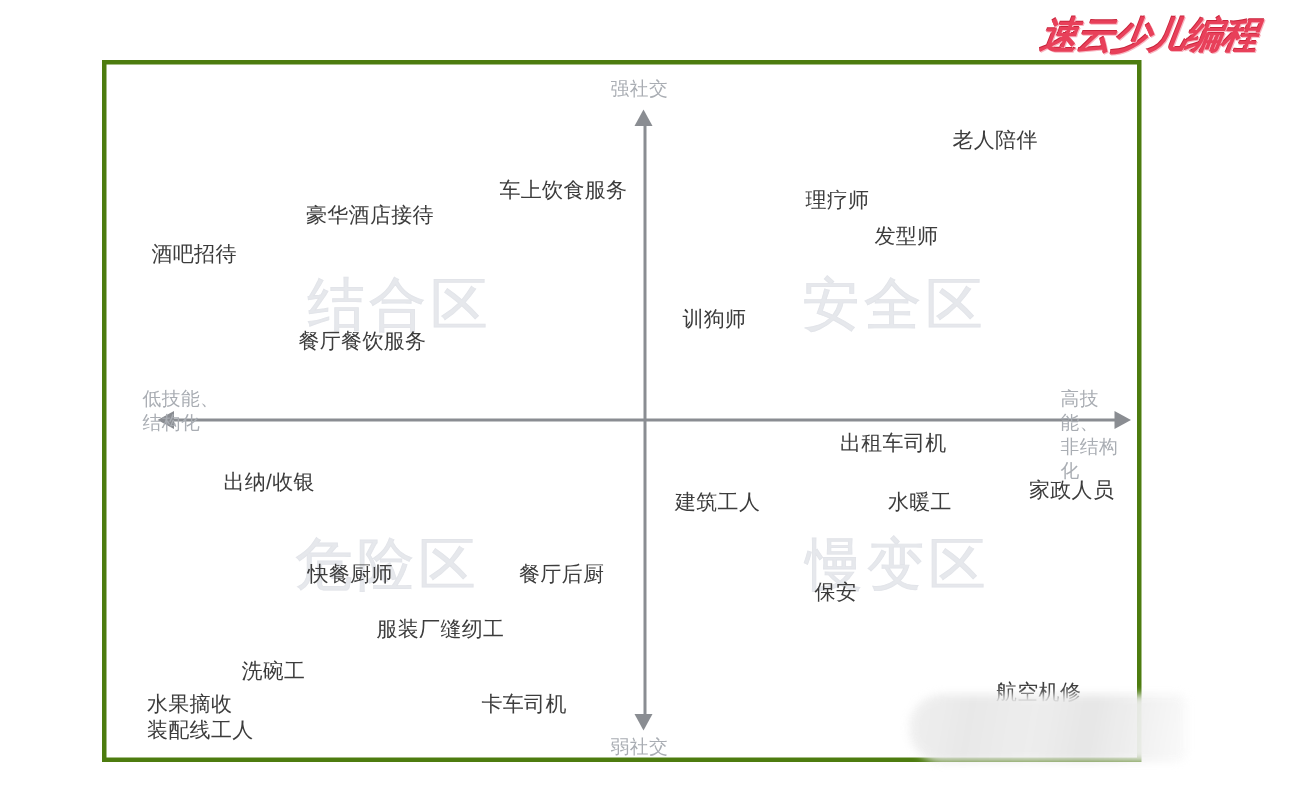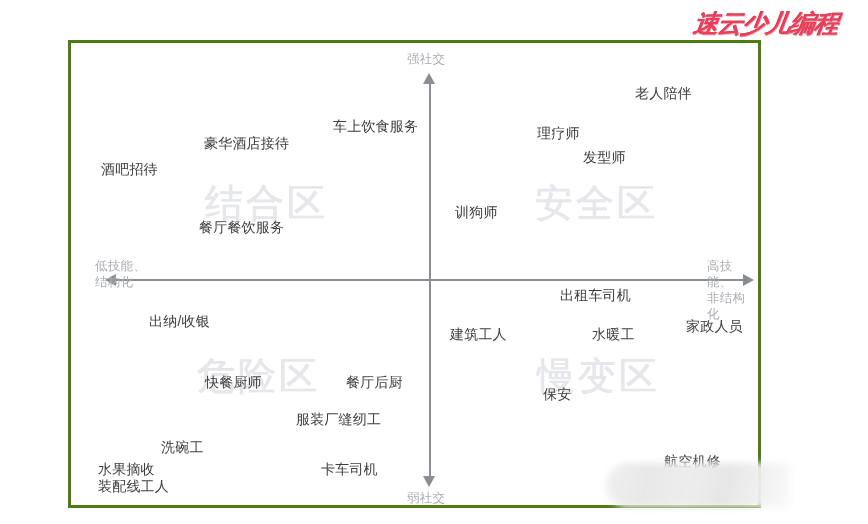--- a/index.html
+++ b/index.html
@@ -196,21 +196,21 @@
         <div class="job-label" style="left: 133px; top: 92px;">豪华酒店接待</div>
         <div class="job-label" style="left: 262px; top: 75px;">车上饮食服务</div>
         <div class="job-label" style="left: 128px; top: 176px;">餐厅餐饮服务</div>
         <div class="job-label" style="left: 564px; top: 42px;">老人陪伴</div>
         <div class="job-label" style="left: 466px; top: 82px;">理疗师</div>
         <div class="job-label" style="left: 512px; top: 106px;">发型师</div>
         <div class="job-label" style="left: 384px; top: 161px;">训狗师</div>
         <div class="job-label" style="left: 78px; top: 270px;">出纳/收银</div>
         <div class="job-label" style="left: 134px; top: 331px;">快餐厨师</div>
         <div class="job-label" style="left: 275px; top: 331px;">餐厅后厨</div>
-        <div class="job-label" style="left: 180px; top: 368px; margin-left: 45px;">服装厂缝纫工</div>
+        <div class="job-label" style="left: 180px; top: 368px;">服装厂缝纫工</div>
         <div class="job-label" style="left: 90px; top: 396px;">洗碗工</div>
         <div class="job-label" style="left: 27px; top: 418px;">水果摘收
 装配线工人</div>
         <div class="job-label" style="left: 250px; top: 418px;">卡车司机</div>
         <div class="job-label" style="left: 489px; top: 244px;">出租车司机</div>
         <div class="job-label" style="left: 379px; top: 283px; text-align: center;">建筑工人</div>
         <div class="job-label" style="left: 521px; top: 283px;">水暖工</div>
         <div class="job-label" style="left: 615px; top: 275px;">家政人员</div>
         <div class="job-label" style="left: 472px; top: 343px;">保安</div>
         <div class="job-label" style="left: 593px; top: 410px;">航空机修</div>

